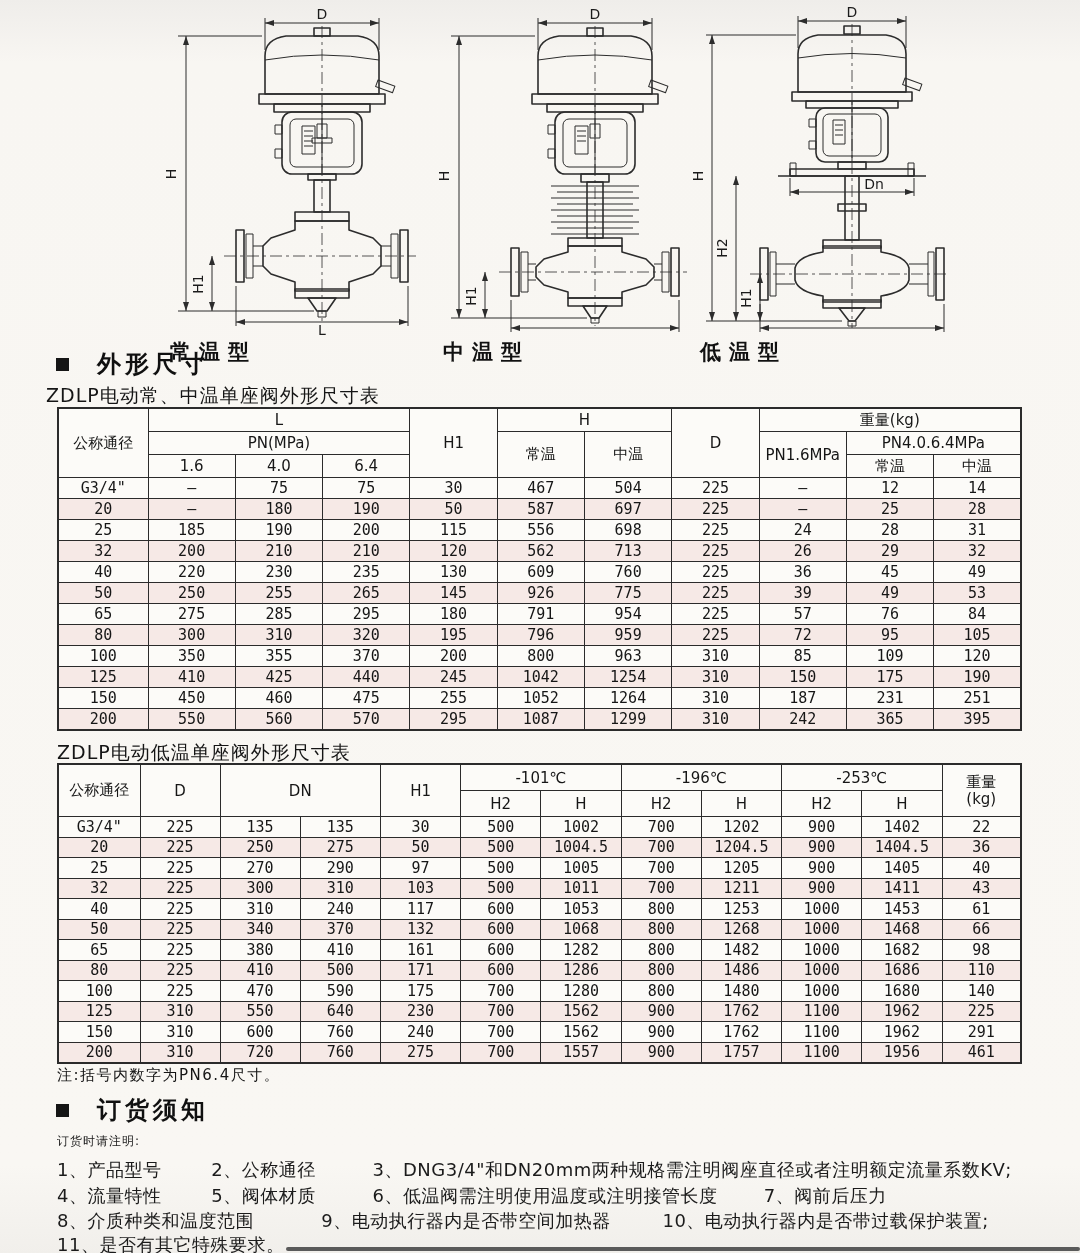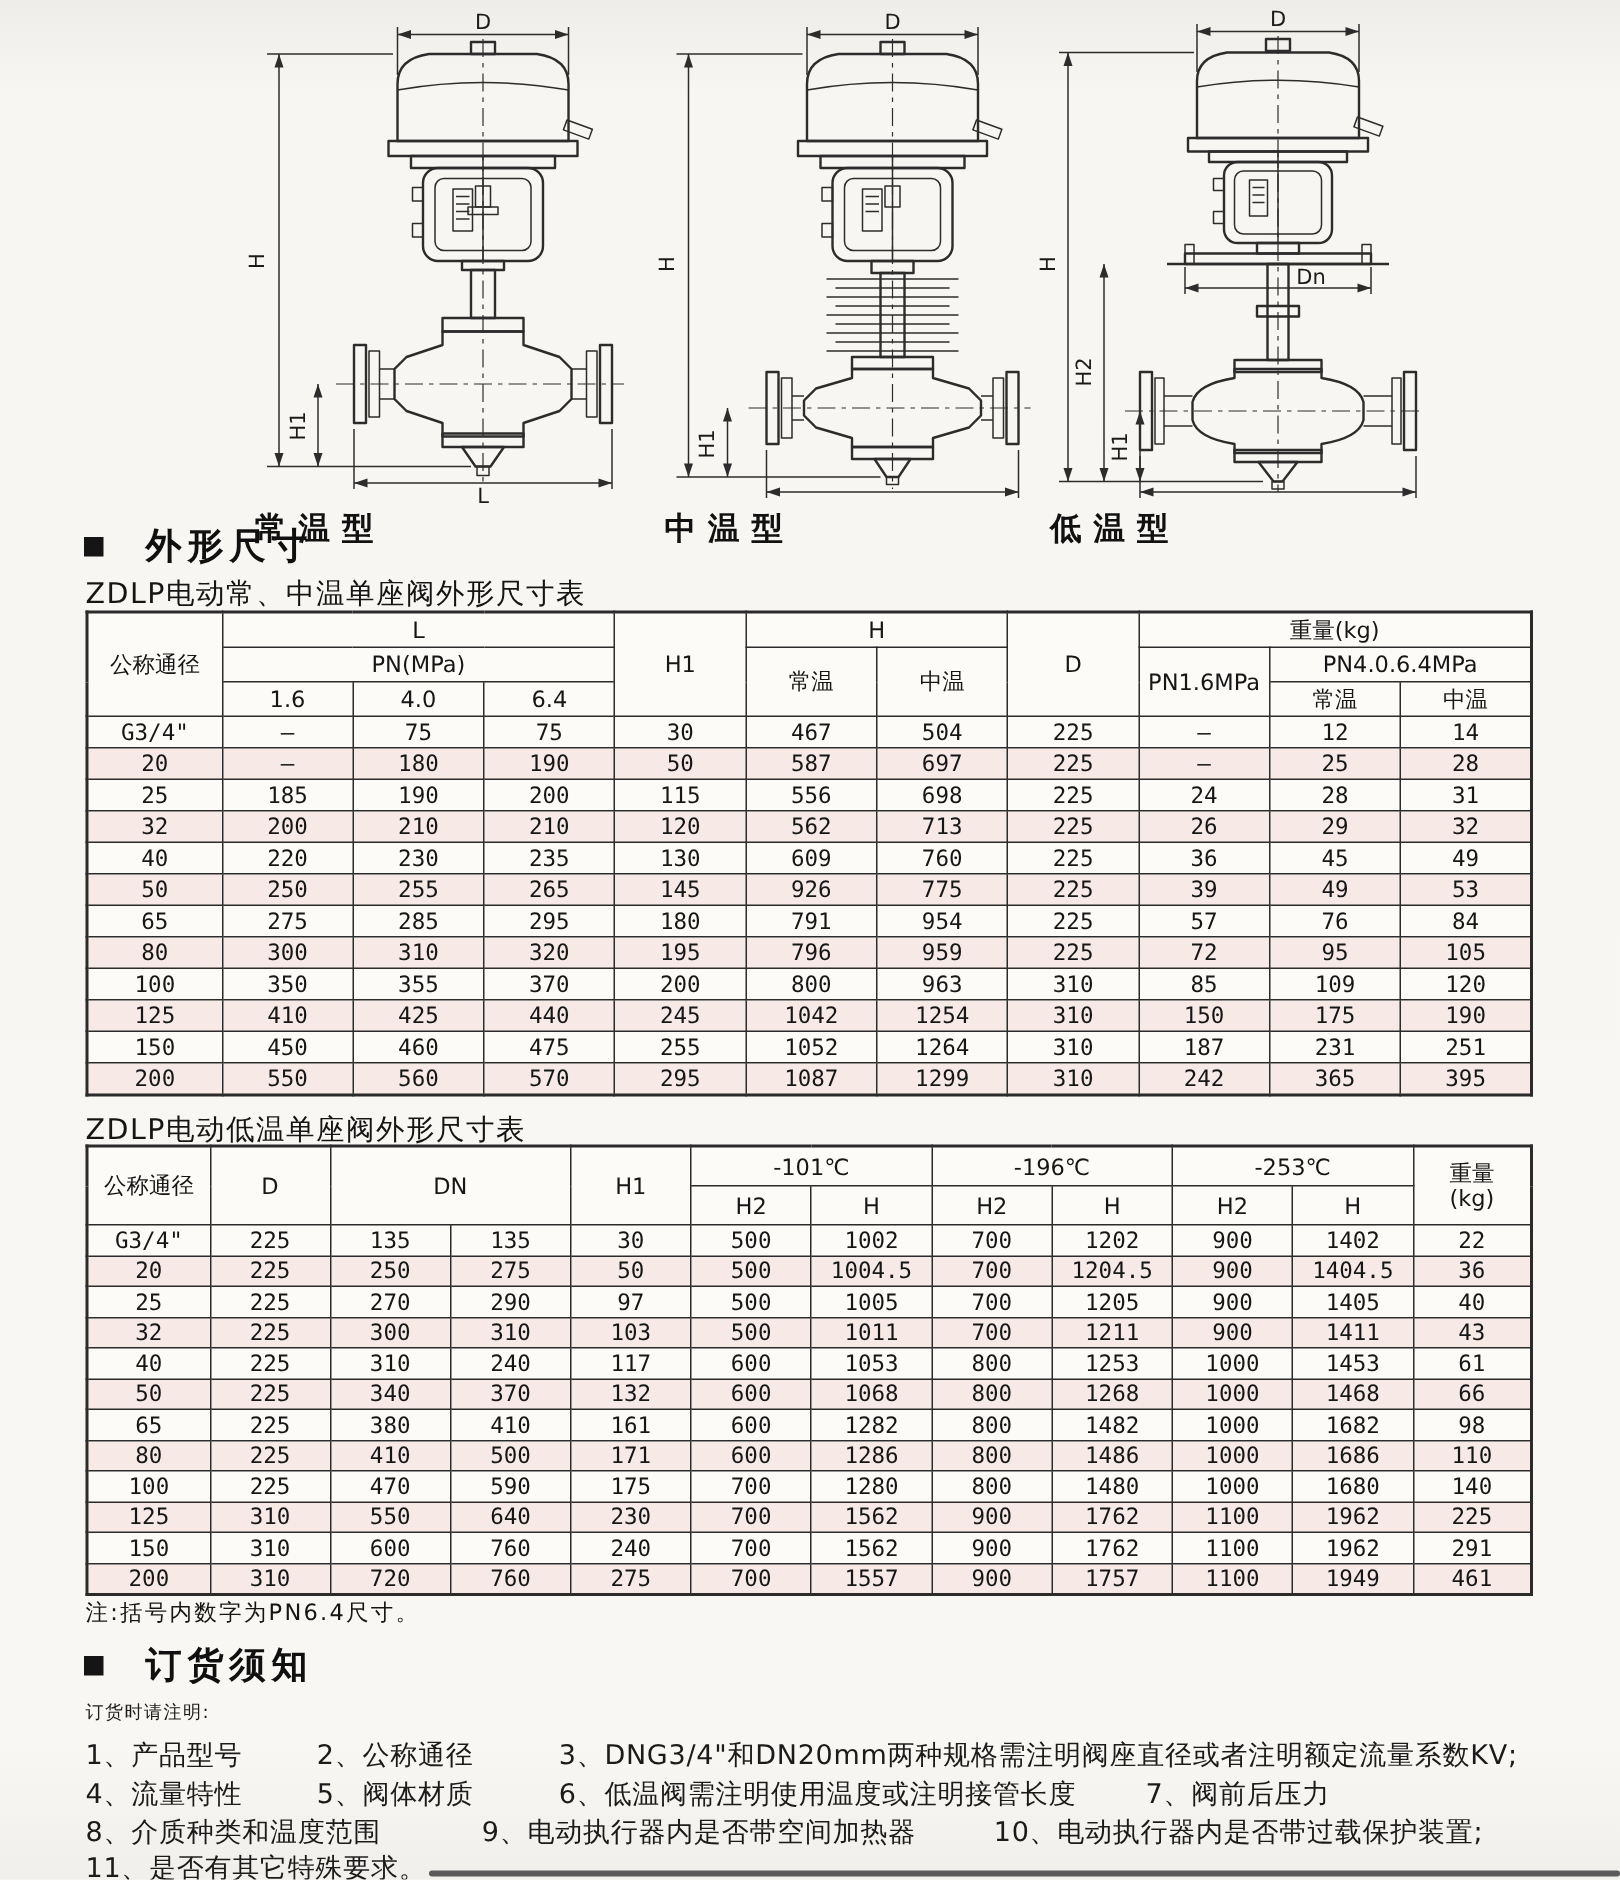--- a/index.html
+++ b/index.html
@@ -287,21 +287,21 @@
       </g>
     </svg>
     <figcaption>低温型</figcaption>
   </figure>
 
   <div class="sec-head" style="top:348px;left:56px">
     <span class="sq"></span>
     <span>外形尺寸</span>
   </div>
 
-  <div class="tbl-title" style="top:383px;left:57px">ZDLP电动常、中温单座阀外形尺寸表</div>
+  <div class="tbl-title" style="top:383px;left:46px">ZDLP电动常、中温单座阀外形尺寸表</div>
 
   <table class="dim-table" id="t1" style="top:407px">
     <colgroup>
       <col style="width:90px">
         <col>
         <col>
         <col>
         <col>
         <col>
         <col>
@@ -693,21 +693,21 @@
           <td>200</td>
           <td>310</td>
           <td>720</td>
           <td>760</td>
           <td>275</td>
           <td>700</td>
           <td>1557</td>
           <td>900</td>
           <td>1757</td>
           <td>1100</td>
-          <td>1949</td>
+          <td>1956</td>
           <td>461</td>
         </tr>
       </tbody>
   </table>
 
   <div class="note" style="top:1066px;left:57px">注:括号内数字为PN6.4尺寸。</div>
 
   <div class="sec-head" style="top:1094px;left:56px">
     <span class="sq"></span>
     <span>订货须知</span>

